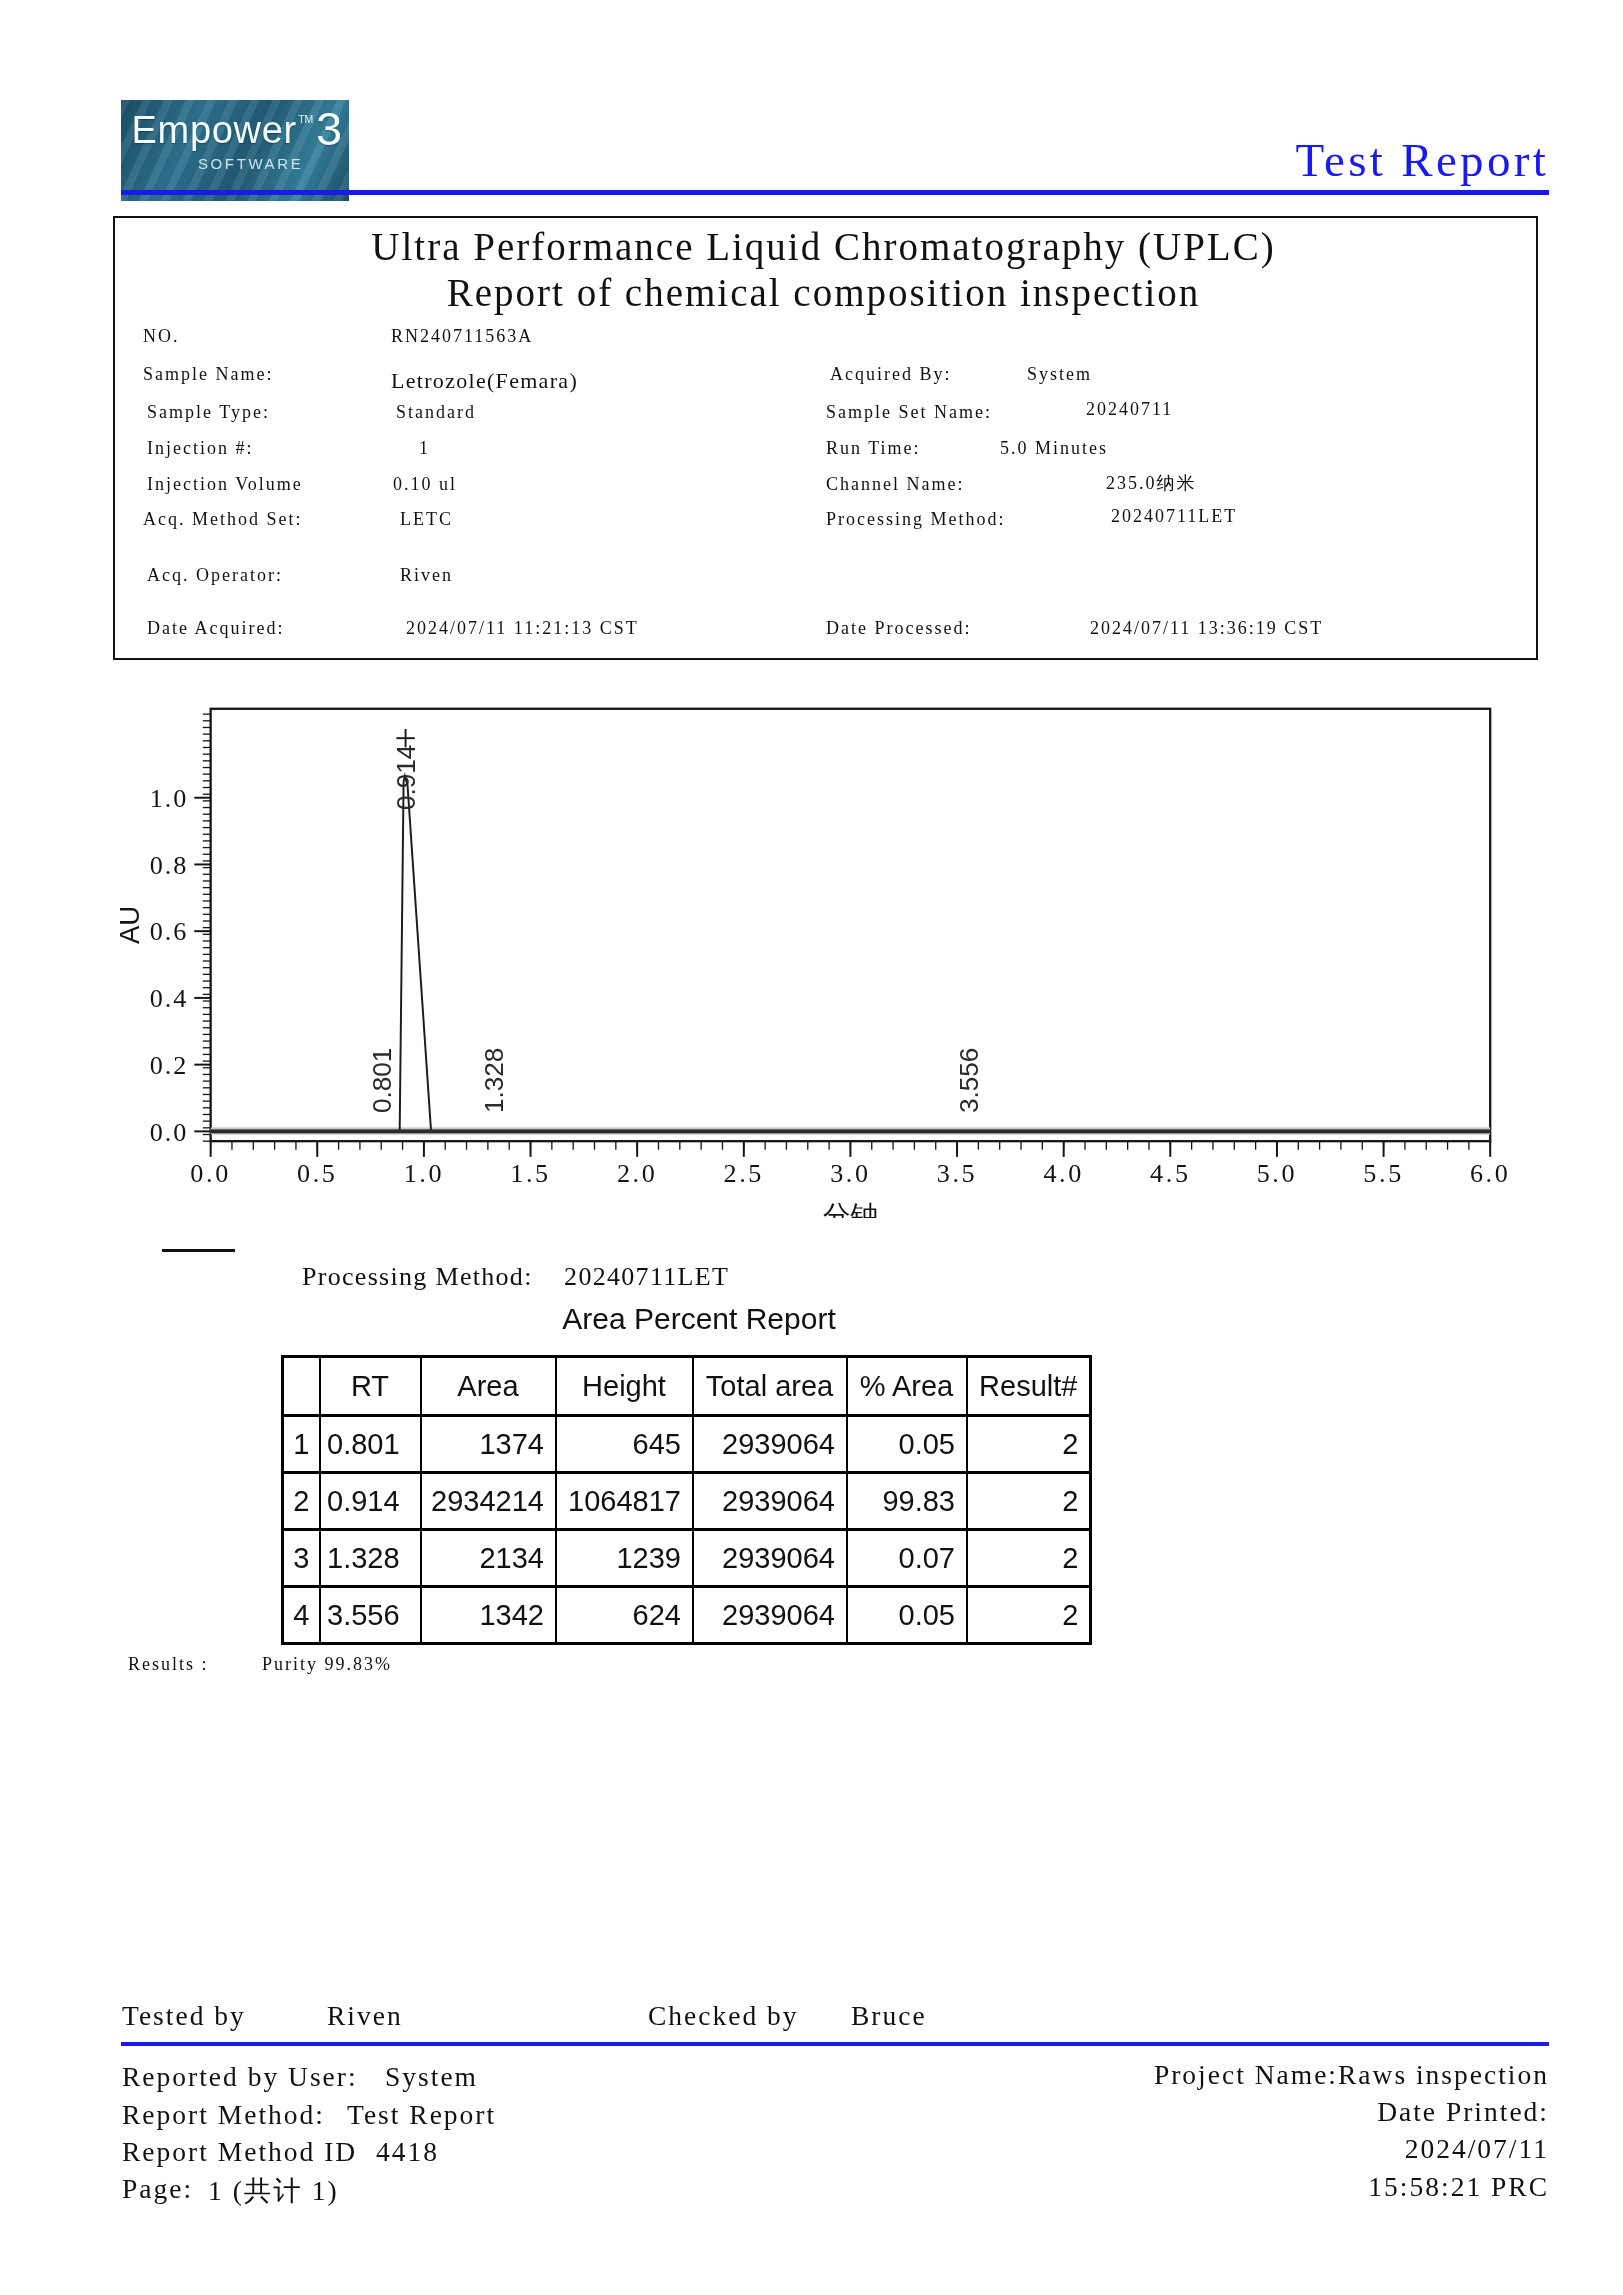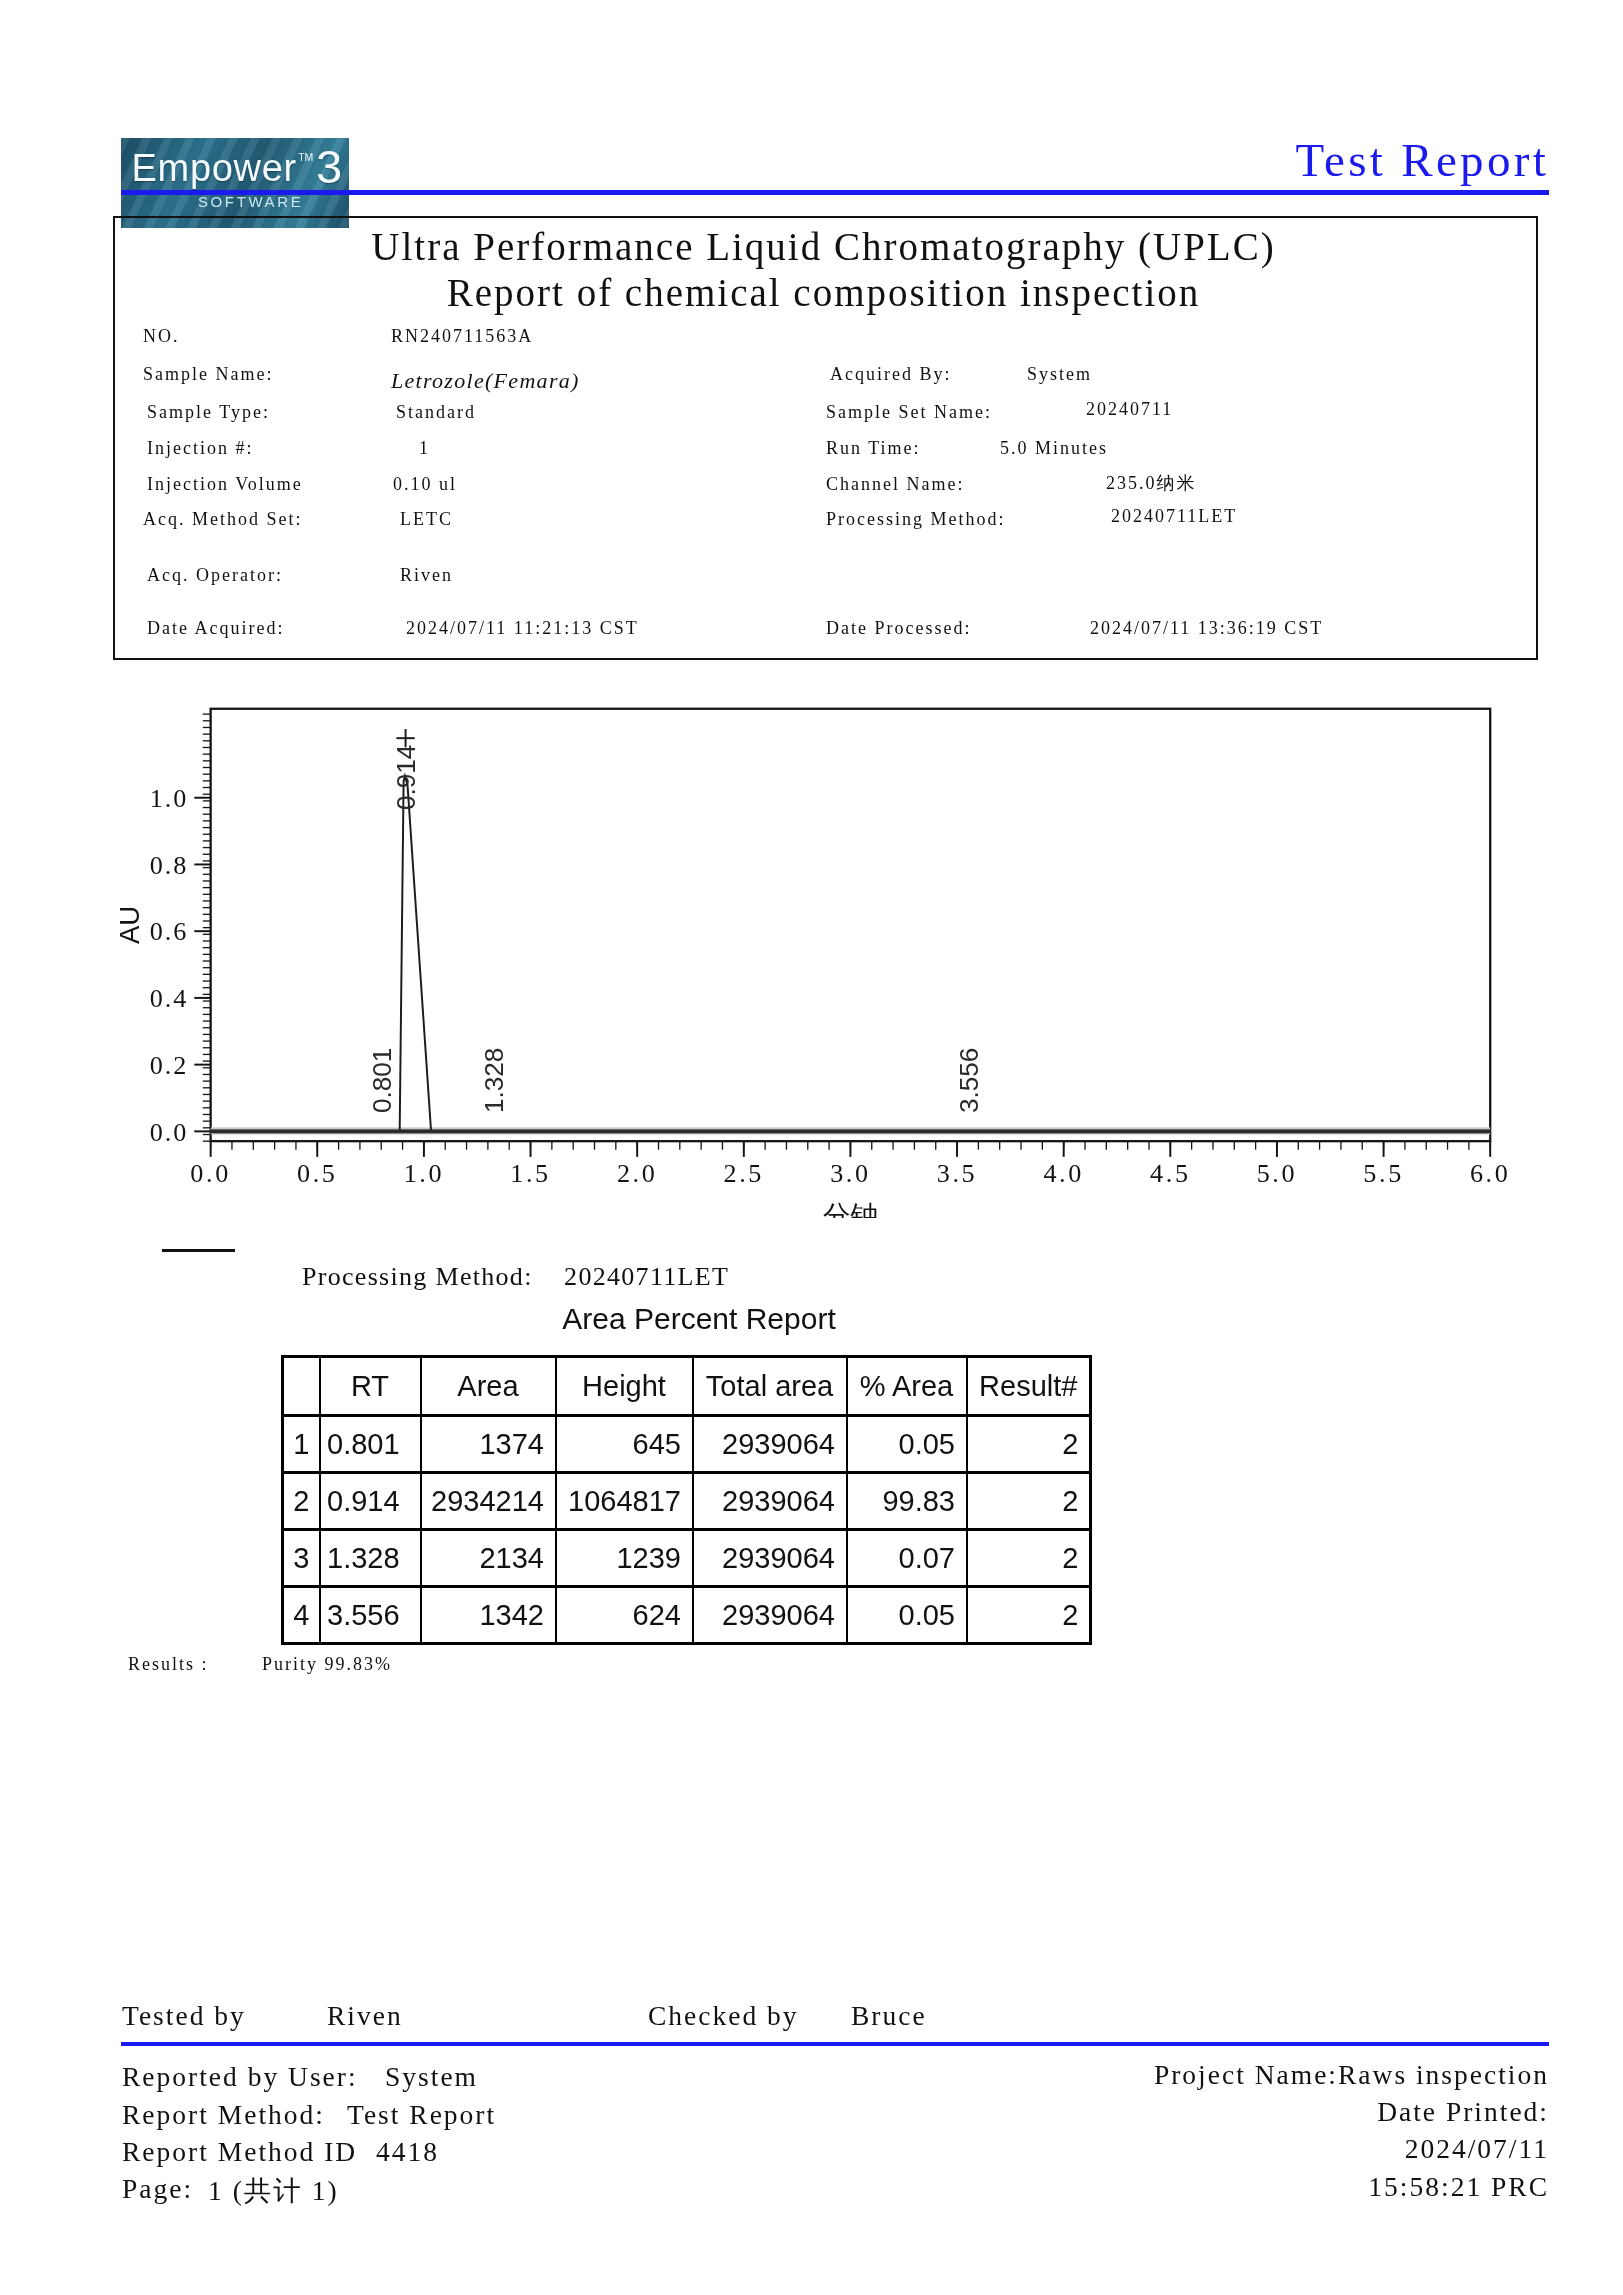--- a/index.html
+++ b/index.html
@@ -3,23 +3,23 @@
 <meta charset="utf-8">
 <style>
   html,body{margin:0;padding:0;background:#888;}
   #page{
     position:relative;width:1623px;height:2295px;background:#ffffff;
     font-family:"Liberation Serif","DejaVu Serif",serif;color:#111;overflow:hidden;
   }
   .abs{position:absolute;}
   
   #logo{
-    left:121px;top:100px;width:228px;height:90px;
+    left:121px;top:100px;width:228px;height:101px;
     background:linear-gradient(115deg,#1c5068 0%,#2e7390 30%,#225d76 55%,#36819c 80%,#1c5068 100%);
-    color:#fff;overflow:hidden;margin-top:38px;
+    color:#fff;overflow:hidden;
   }
   #logo:after{content:"";position:absolute;inset:0;
     background:repeating-linear-gradient(115deg,rgba(255,255,255,.07) 0 7.9px,rgba(0,0,0,.05) 7.9px 19.6px);}
   #logo .row{position:absolute;left:10.5px;top:9.2px;display:flex;align-items:flex-start;z-index:2;}
   #logo .brand{font-family:"Liberation Sans","DejaVu Sans",sans-serif;font-size:38px;font-weight:400;
     color:#f4fbff;text-shadow:0 0.7px 1.3px rgba(0,0,0,.35);letter-spacing:0.7px;}
   #logo .tm{font-family:"Liberation Sans",sans-serif;font-size:10.5px;color:#e8f4fb;margin:3.9px 2.6px 0 1.3px;}
   #logo .ver{font-family:"Liberation Sans",sans-serif;font-size:47px;line-height:39px;color:#f4fbff;
     text-shadow:0 0.7px 1.3px rgba(0,0,0,.35);}
   #logo .sub{position:absolute;left:77px;top:55px;z-index:2;font-family:"Liberation Sans",sans-serif;
@@ -72,21 +72,21 @@
   <div id="doc-title" class="abs">Test Report</div>
 
   <div id="hdr-box" class="abs"></div>
   <div class="abs boxtitle" style="top:224px;">Ultra Performance Liquid Chromatography (UPLC)</div>
   <div class="abs boxtitle" style="top:270px;">Report of chemical composition inspection</div>
 
   <div class="abs fld" style="left:143px;top:326px;">NO.</div>
   <div class="abs fld" style="left:391px;top:326px;">RN240711563A</div>
 
   <div class="abs fld" style="left:143px;top:364px;">Sample Name:</div>
-  <div class="abs fld small" style="left:391px;top:368px;font-style:italic;">Letrozole(Femara)</div>
+  <div class="abs fld small" style="left:391px;top:368px;">Letrozole(Femara)</div>
 
   <div class="abs fld" style="left:147px;top:402px;">Sample Type:</div>
   <div class="abs fld" style="left:396px;top:402px;">Standard</div>
 
   <div class="abs fld" style="left:147px;top:438px;">Injection #:</div>
   <div class="abs fld" style="left:419px;top:438px;">1</div>
 
   <div class="abs fld" style="left:147px;top:474px;">Injection Volume</div>
   <div class="abs fld" style="left:393px;top:474px;">0.10 ul</div>
 

